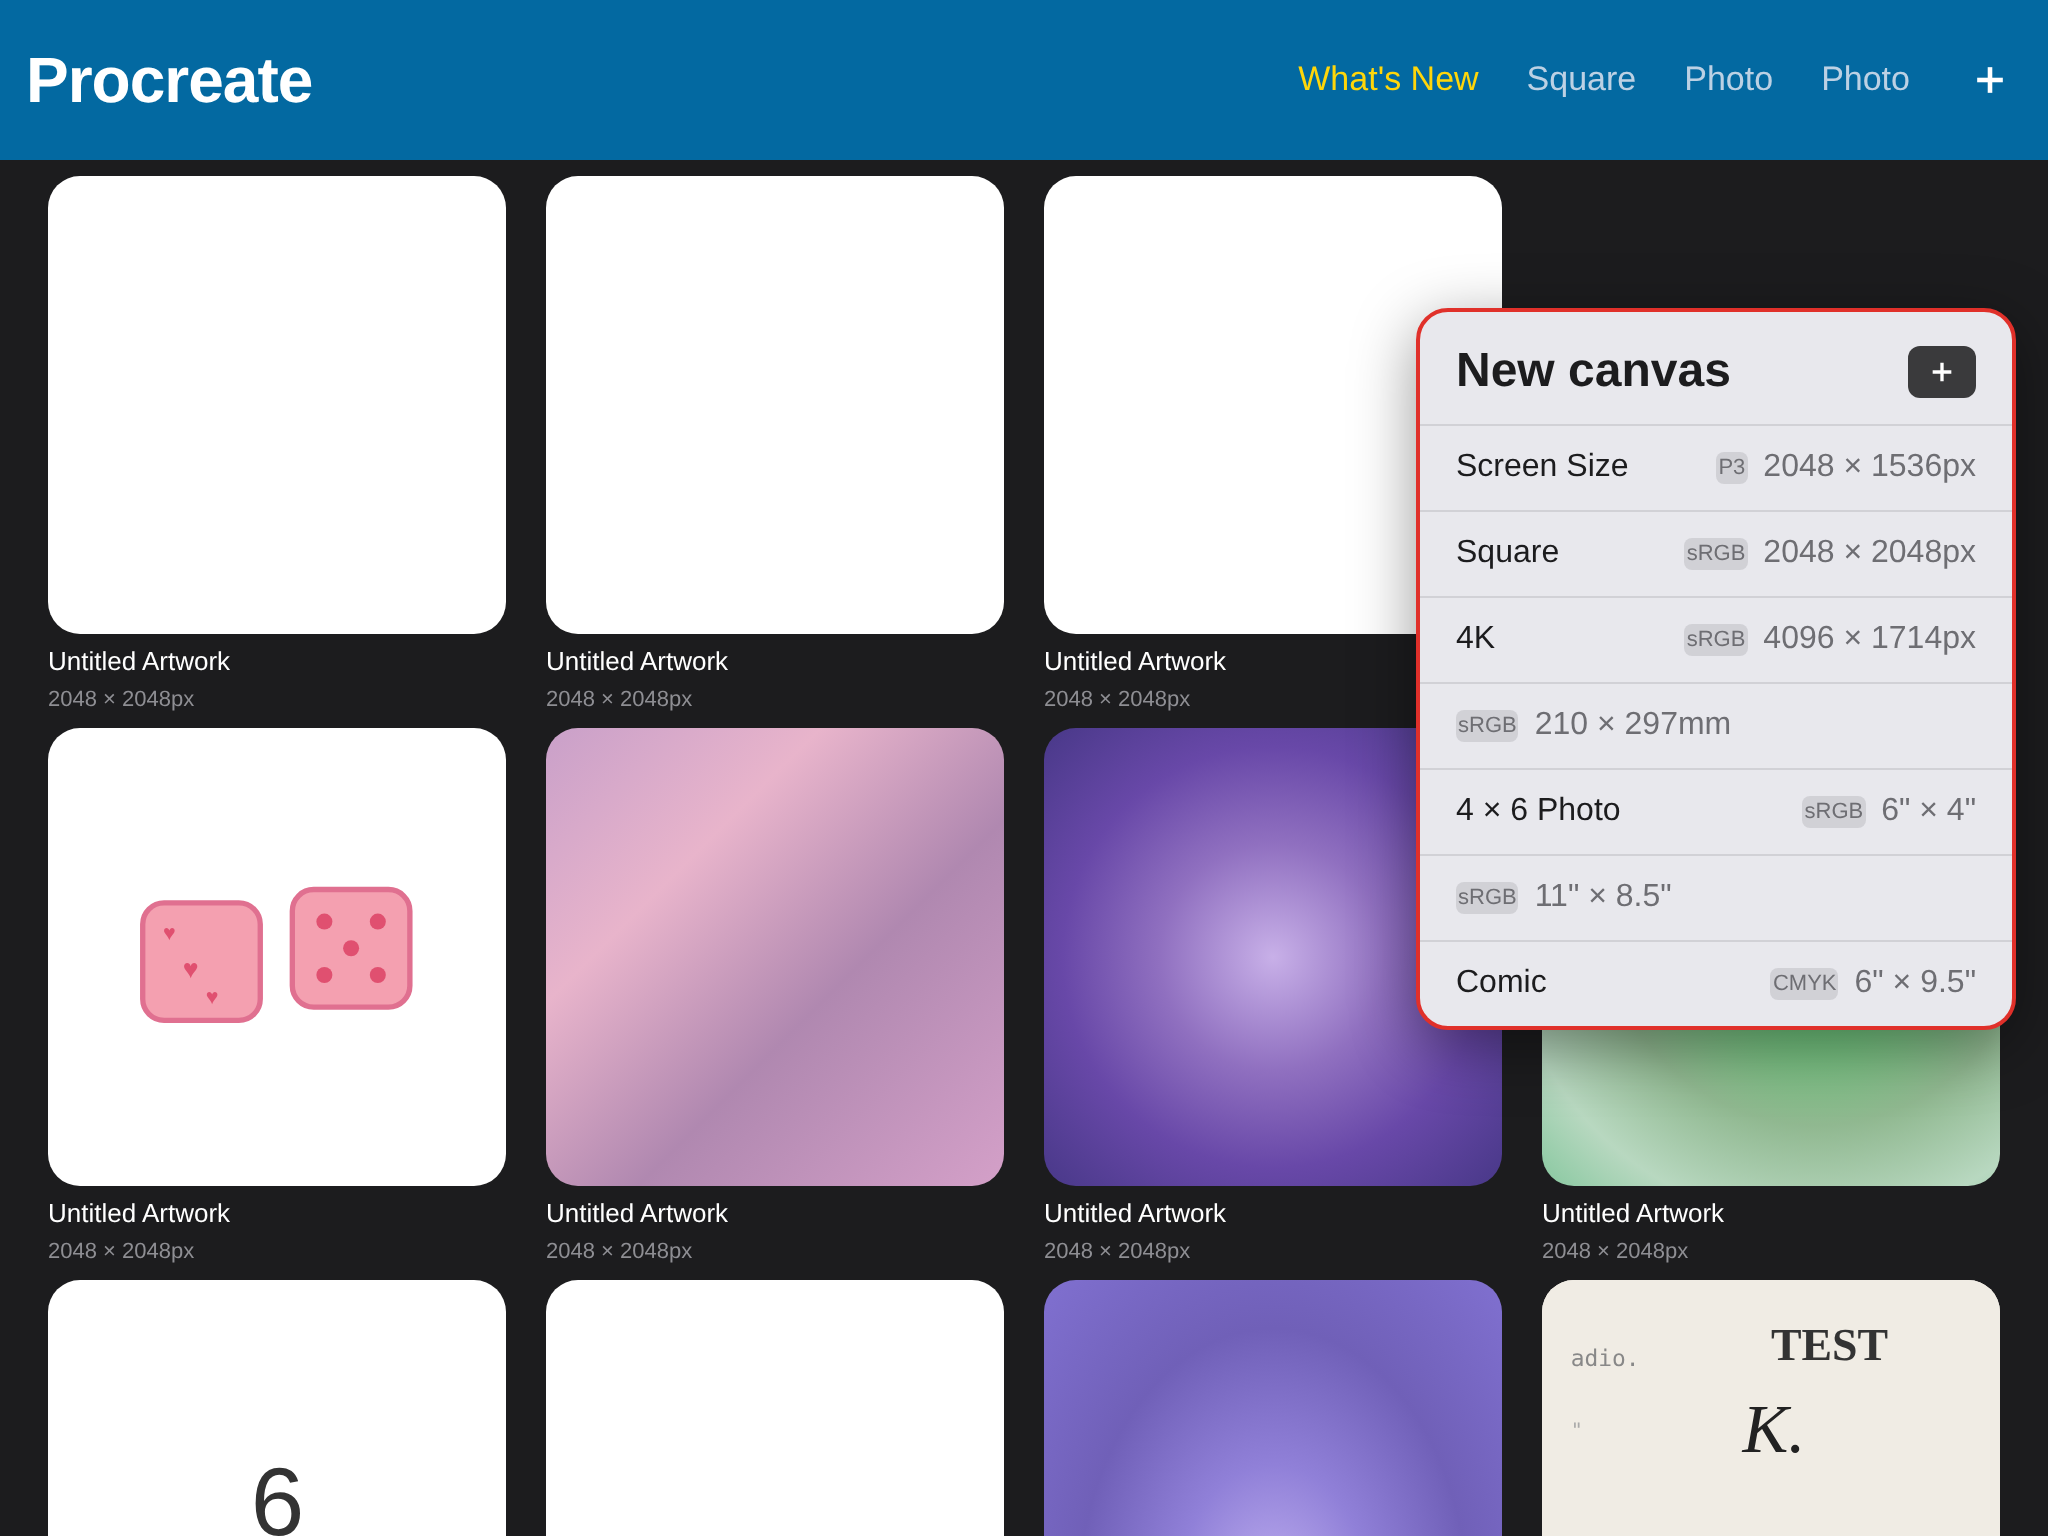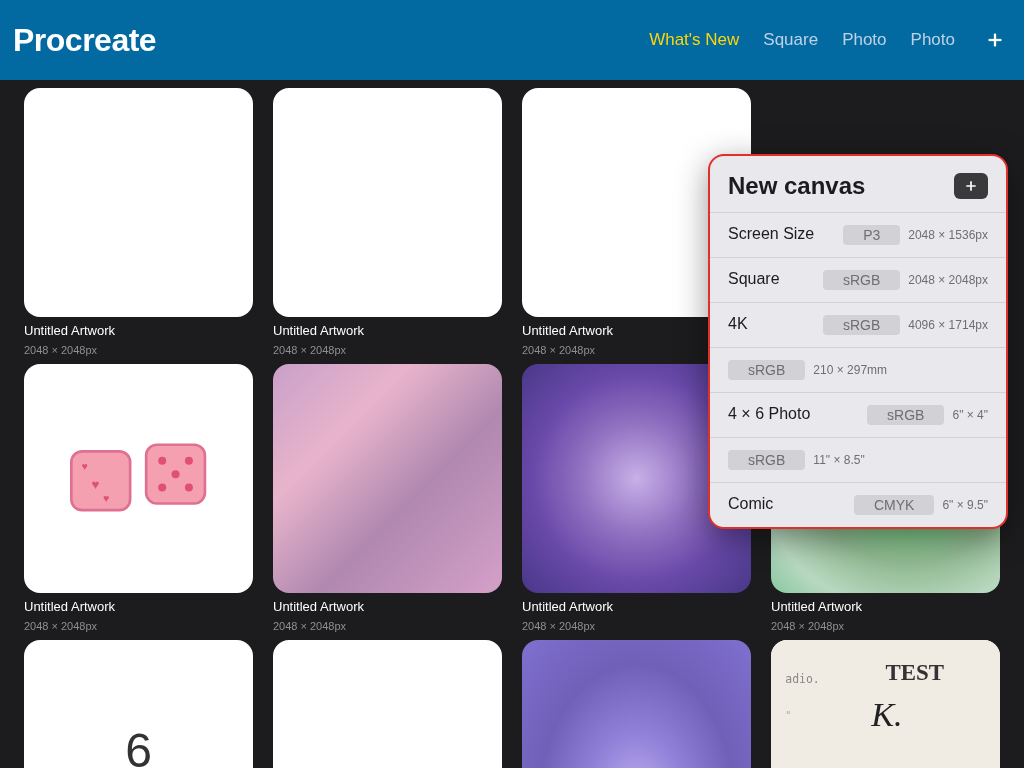--- a/index.html
+++ b/index.html
@@ -212,30 +212,30 @@
       flex: 1;
     }
 
     .canvas-meta {
       display: flex;
       align-items: center;
       gap: 8px;
     }
 
     .canvas-color-space {
-      font-size: 14px;
+      font-size: 11px;
       color: #6e6e73;
       background: #d1d1d6;
       border-radius: 4px;
-      padding: 2px 20px;
+      padding: 2px 1px;
       font-weight: 500;
     }
 
     .canvas-dimensions {
-      font-size: 12px;
+      font-size: 16px;
       color: #6e6e73;
       font-weight: 400;
     }
 
     
     .panel-wrapper {
       position: absolute;
       top: 86px;
       right: 16px;
       z-index: 100;

